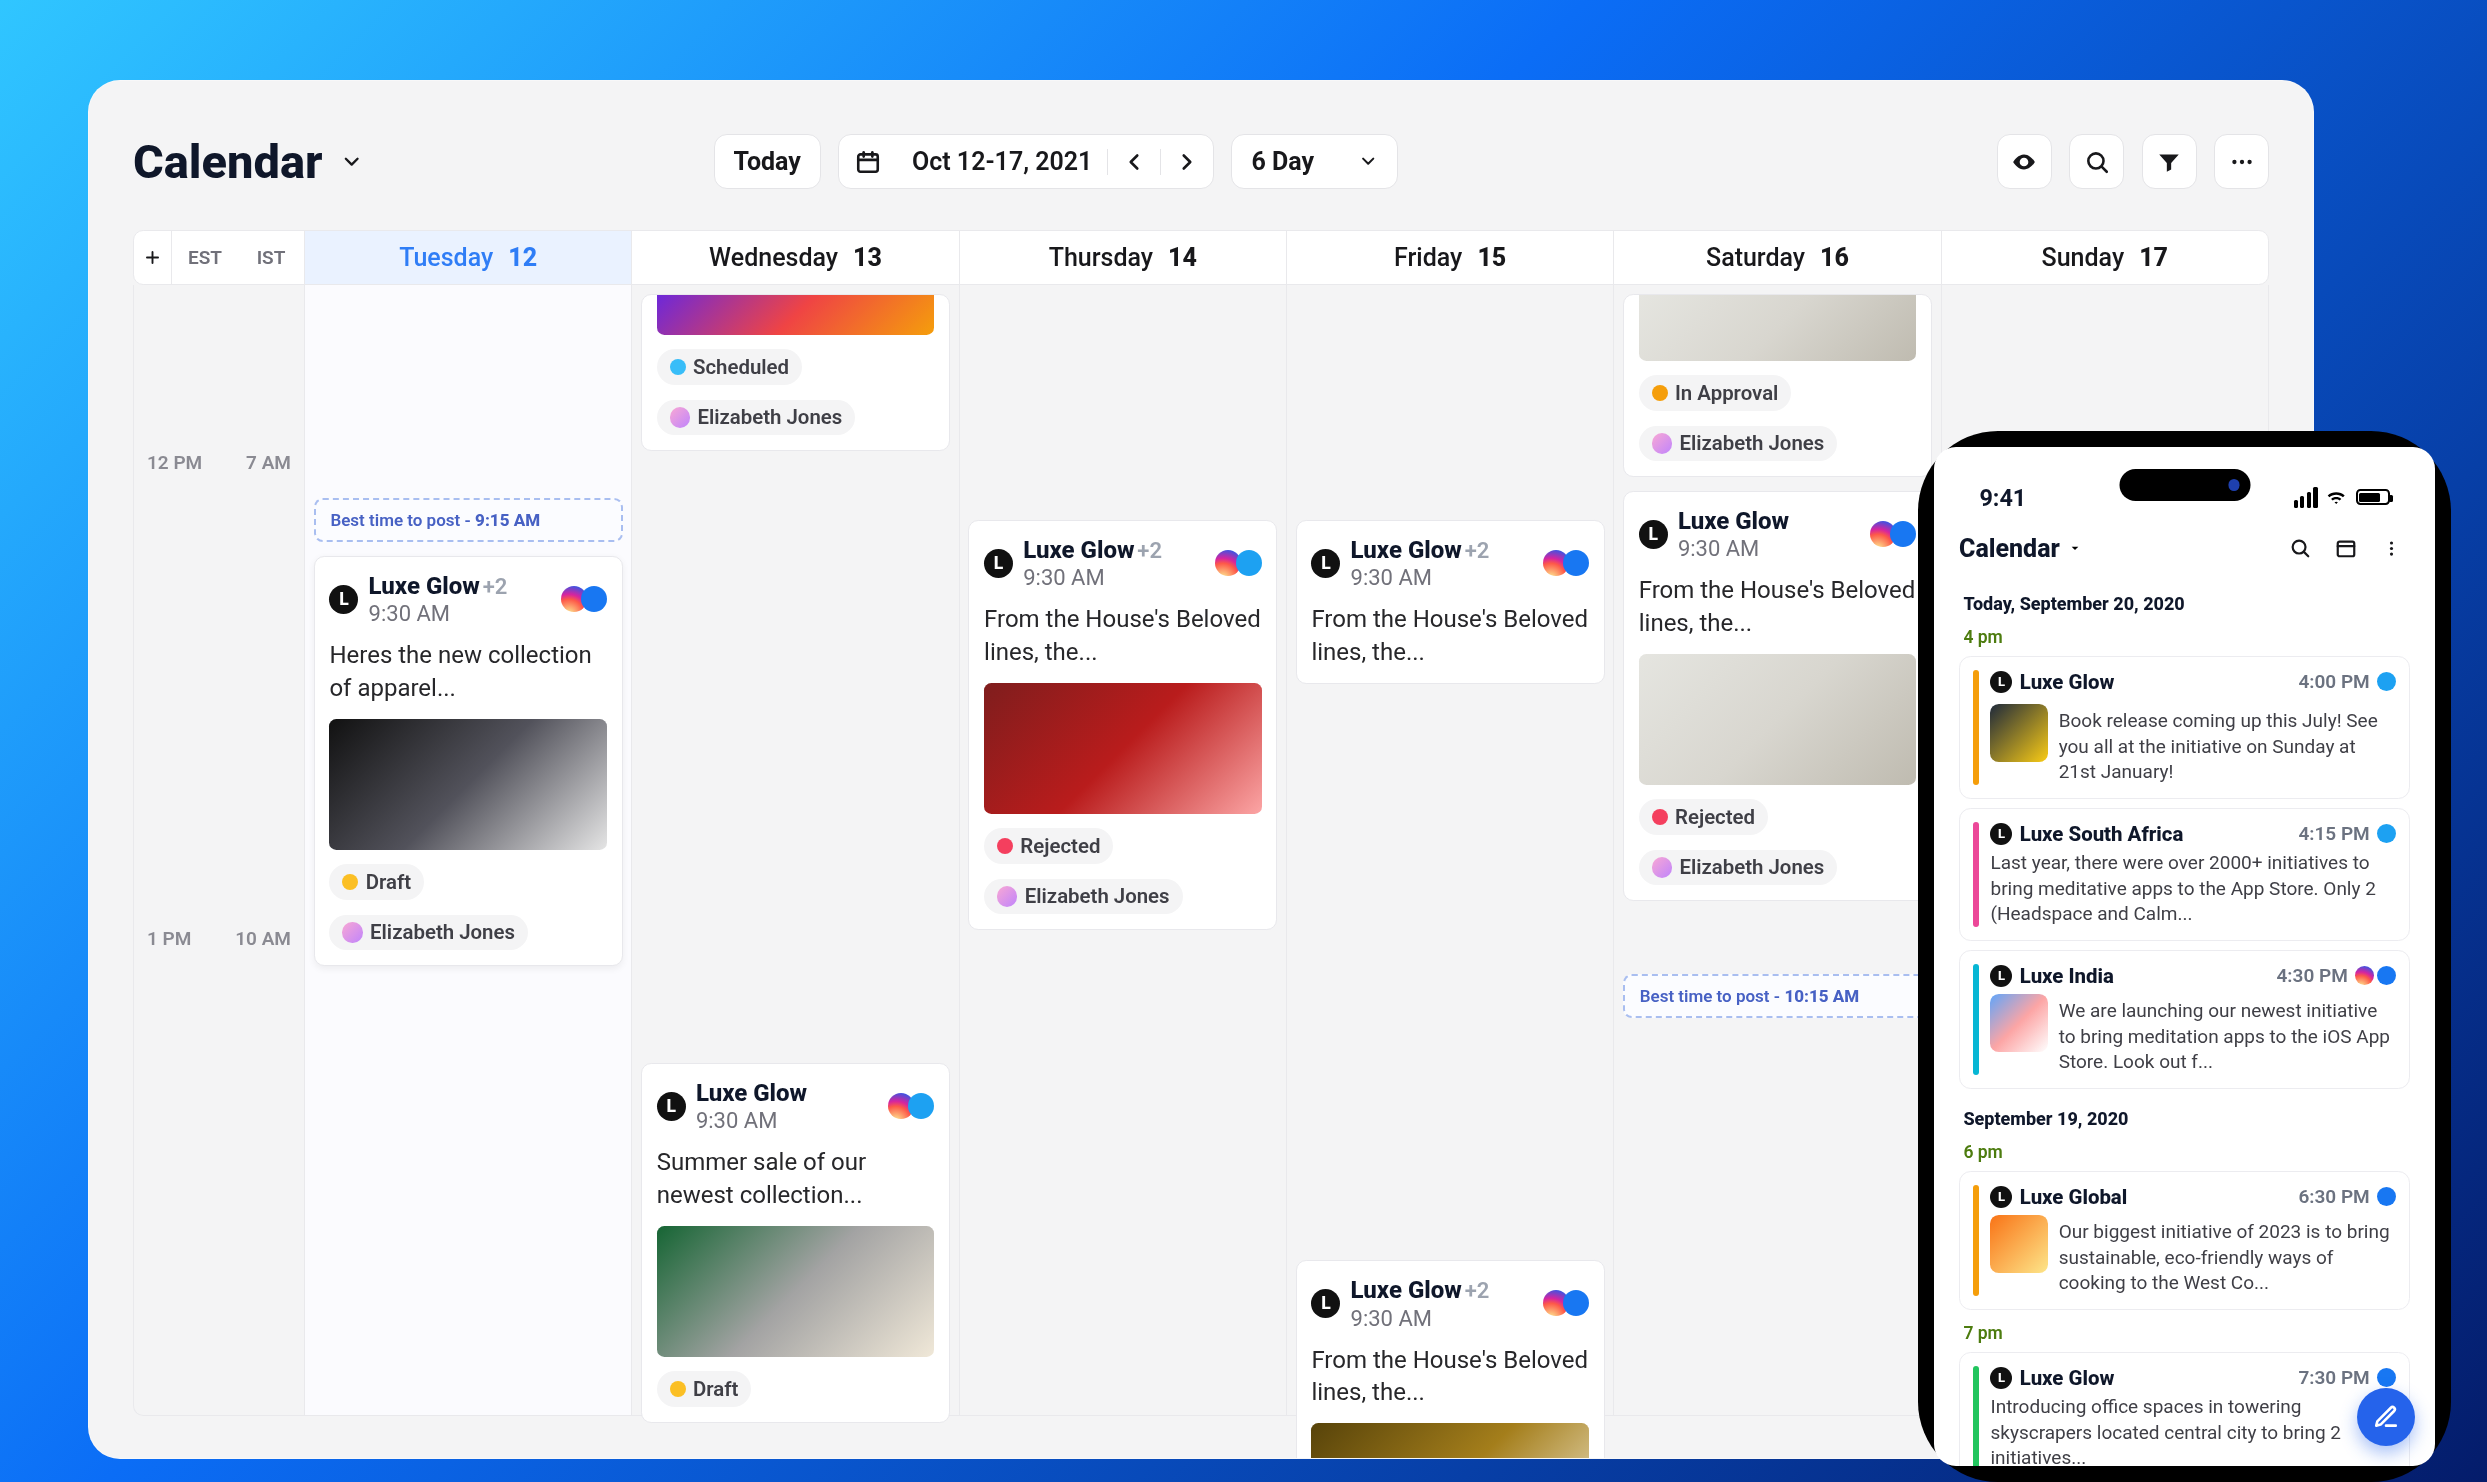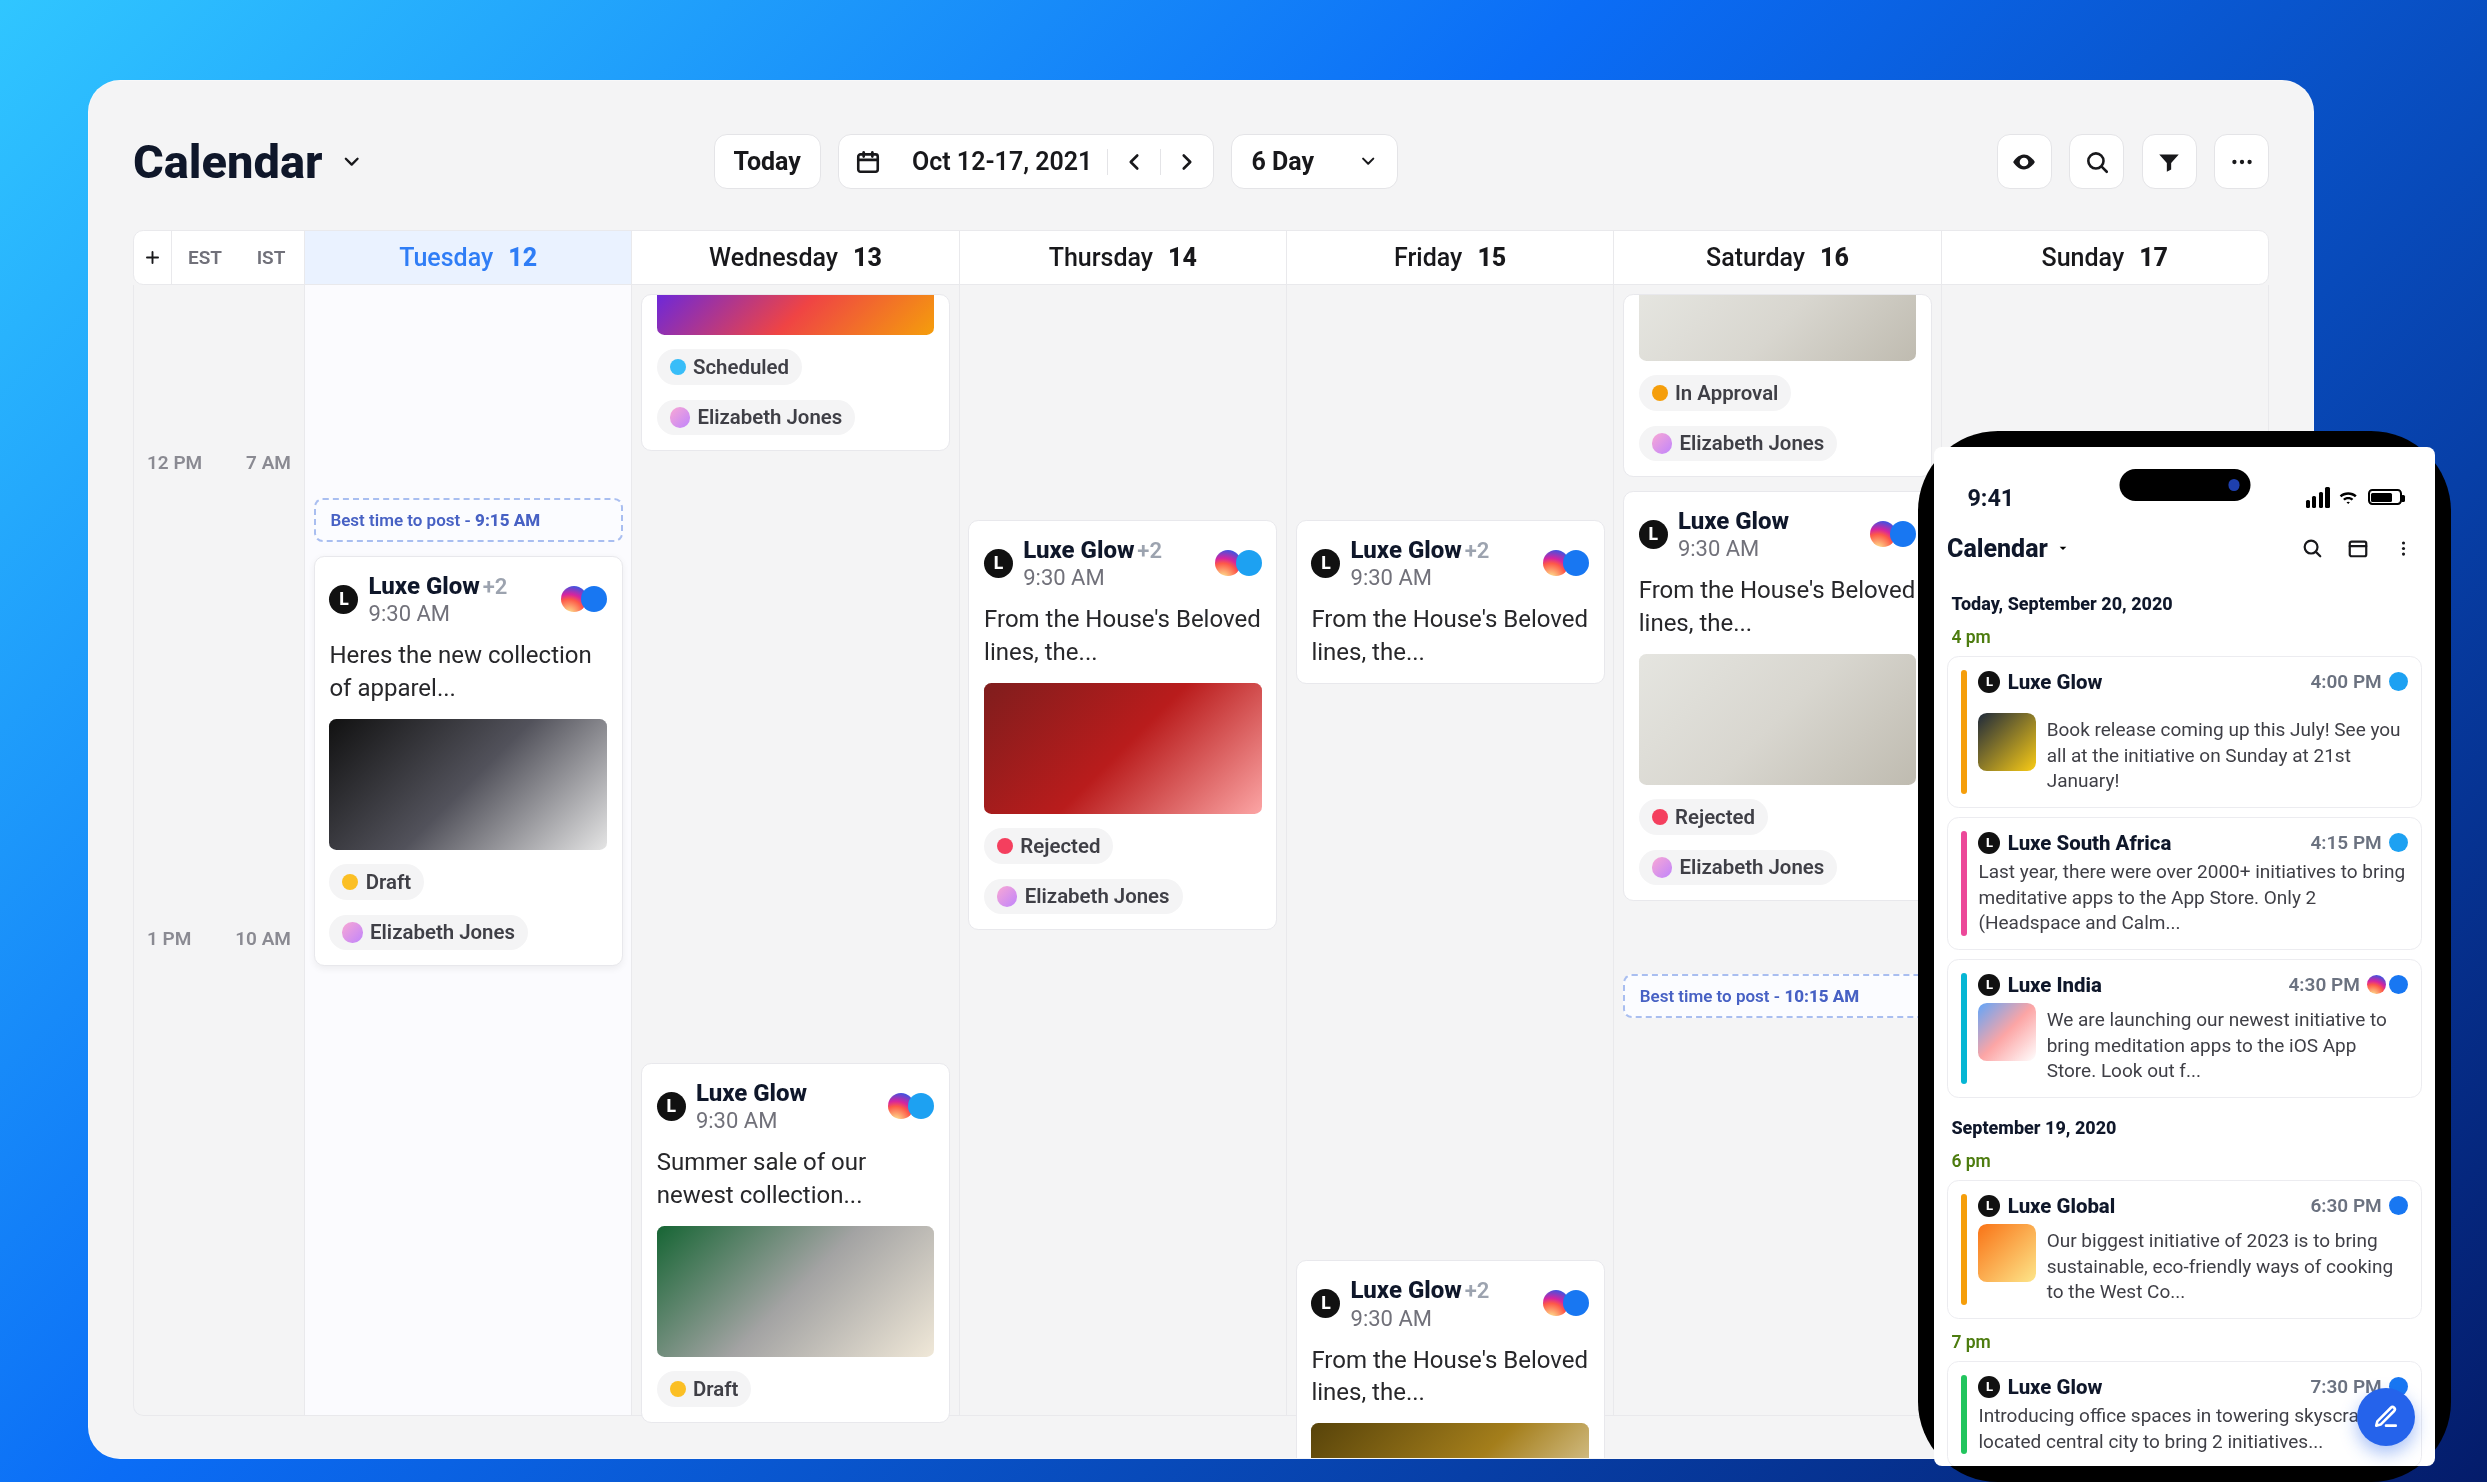--- a/index.html
+++ b/index.html
@@ -132,22 +132,22 @@
   .th-g { background: linear-gradient(135deg,#1e293b,#facc15); }
   .th-h { background: linear-gradient(135deg,#f97316,#fde68a); }
   .th-i { background: linear-gradient(135deg,#60a5fa,#fca5a5,#fff); }
 
   
   .phone {
     position: absolute; right: 36px; top: 431px; width: 533px; height: 1051px;
     background: #000; border-radius: 80px; padding: 16px;
   }
   .phone-screen {
-    width: 100%; height: 100%; background: #fff; border-radius: 8px;
-    position: relative; overflow: hidden; padding: 0 13px;
+    width: 100%; height: 100%; background: #fff; border-radius: 22px;
+    position: relative; overflow: hidden; padding: 0 25px;
   }
   .island {
     position: absolute; top: 22px; left: 50%; transform: translateX(-50%);
     width: 131px; height: 32px; background: #000; border-radius: 29px;
   }
   .island::after{ content:""; position:absolute; right:10.2px; top:10.2px; width:11.7px; height:11.7px; border-radius:50%; background:#1e40af; }
 
   .status-bar {
     height: 73px; display: flex; align-items: center; justify-content: space-between;
     padding: 28px 20.4px 0; font-size: 23.4px; font-weight: 700;
@@ -564,21 +564,21 @@
 
     <div class="mcard">
       <div class="bar b-orange"></div>
       <div class="content">
         <div class="mtop">
           <div class="mavatar">L</div>
           <span class="mname">Luxe Glow</span>
           <span class="mtime">4:00 PM</span>
           <div class="mnet" style="background:#1da1f2"></div>
         </div>
-        <div class="mrow" style="margin-top:19px">
+        <div class="mrow" style="margin-top:10px">
           <div class="mthumb th-g"></div>
           <div class="mbody">Book release coming up this July! See you all at the initiative on Sunday at 21st January!</div>
         </div>
       </div>
     </div>
 
     <div class="mcard">
       <div class="bar b-pink"></div>
       <div class="content">
         <div class="mtop">

